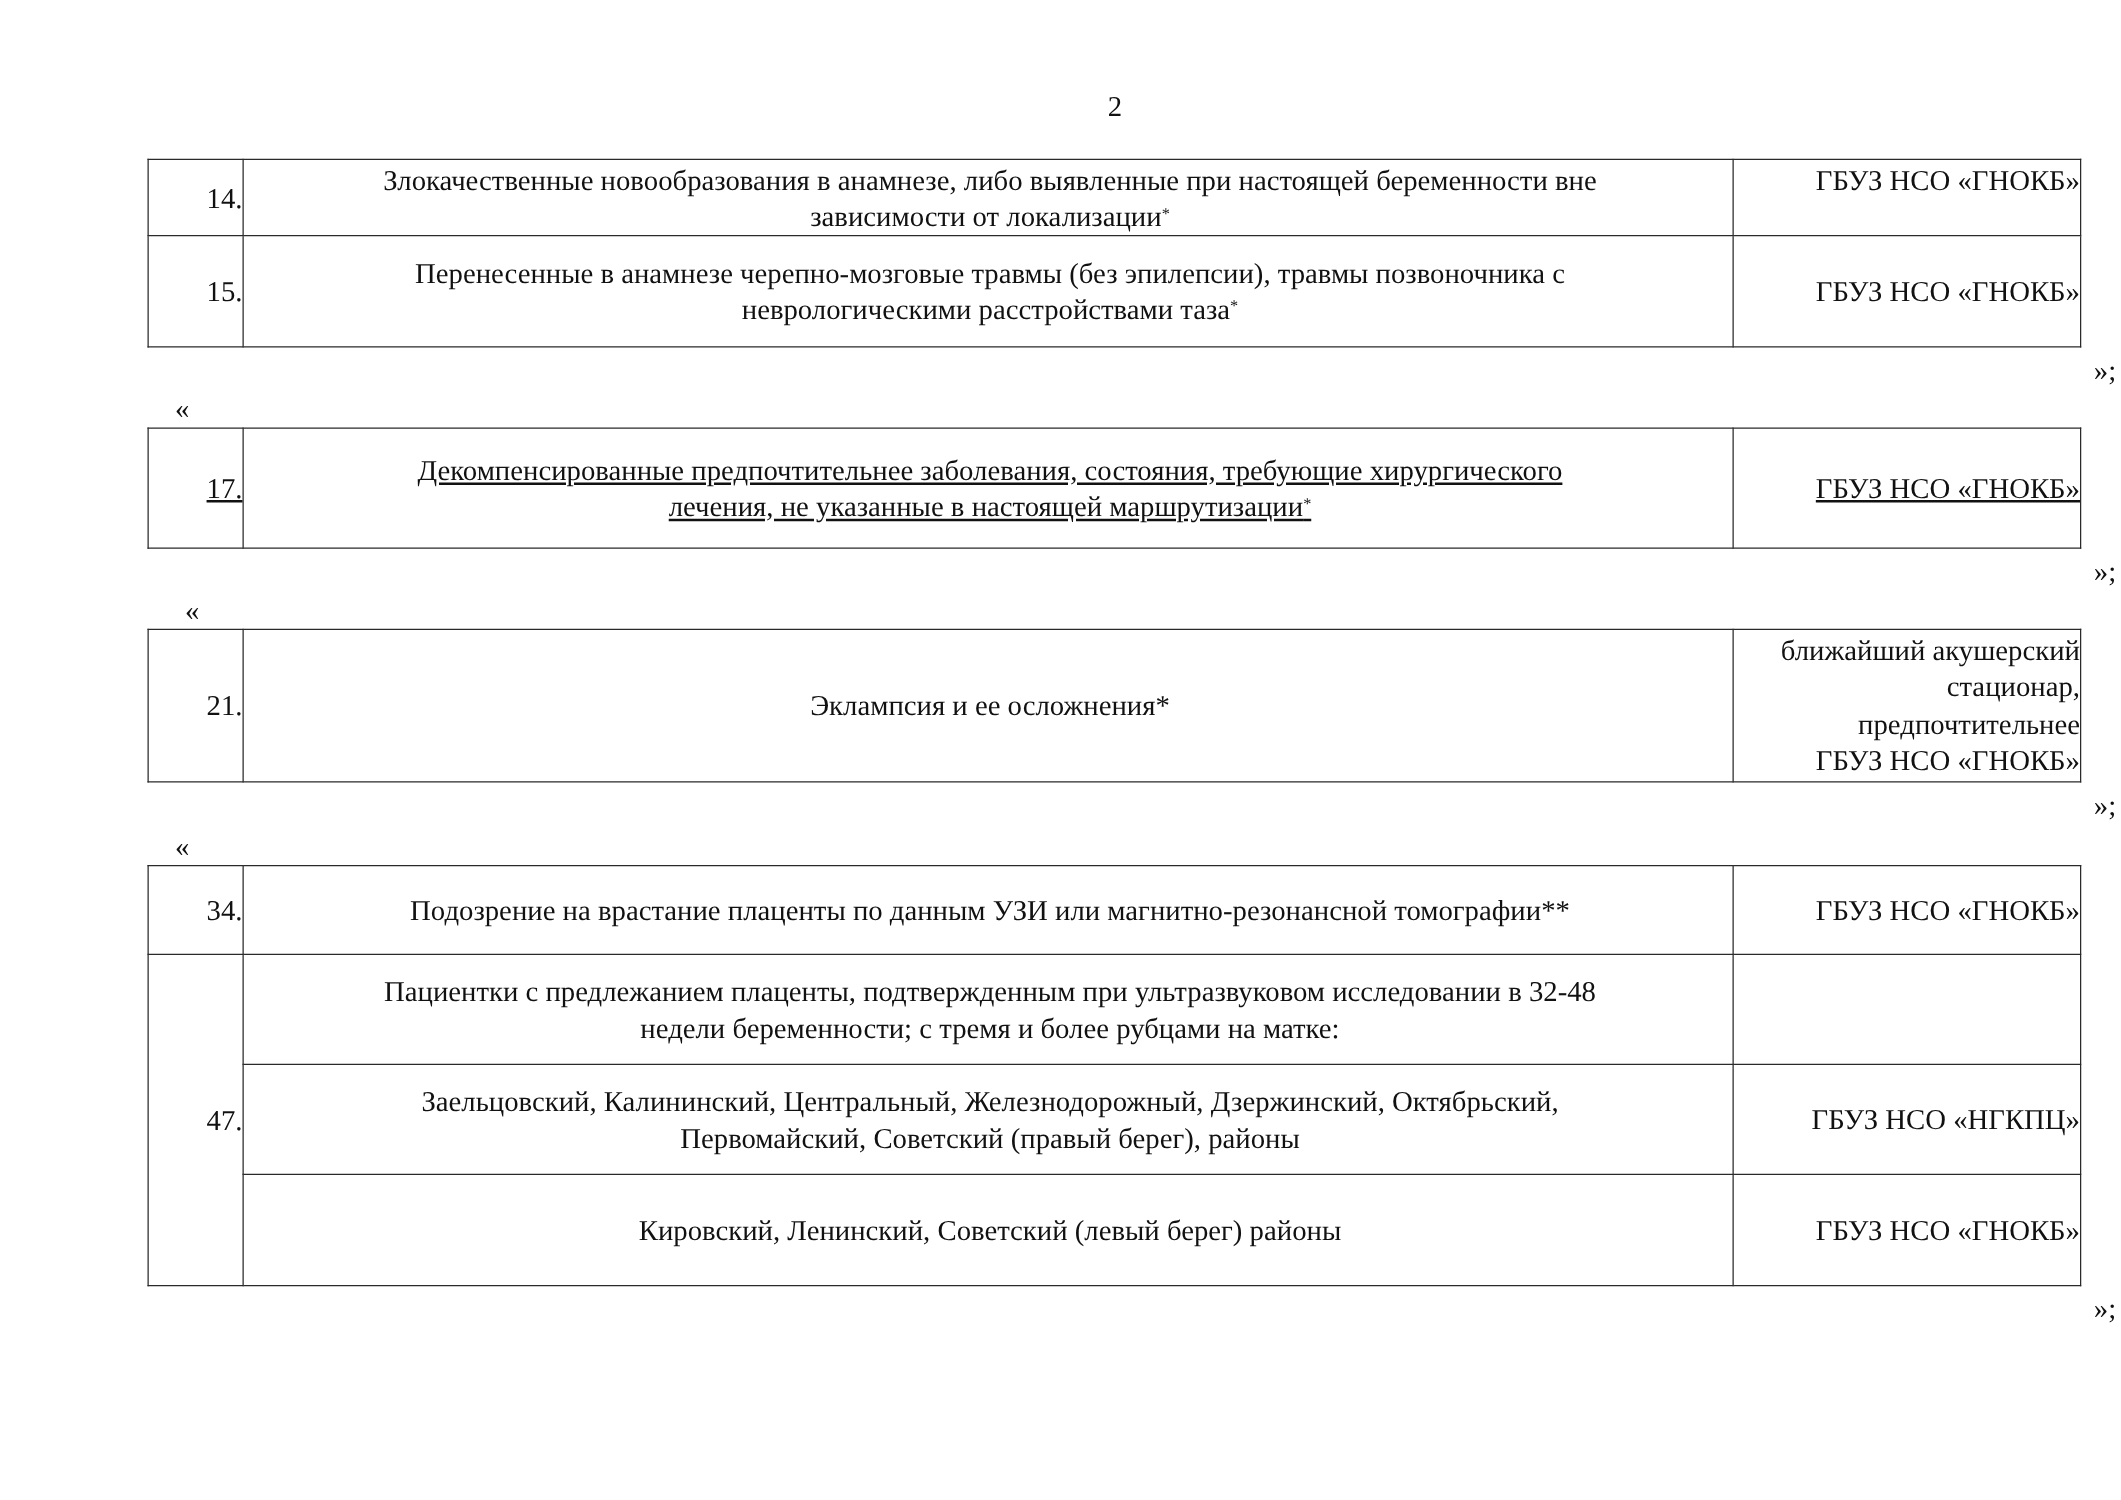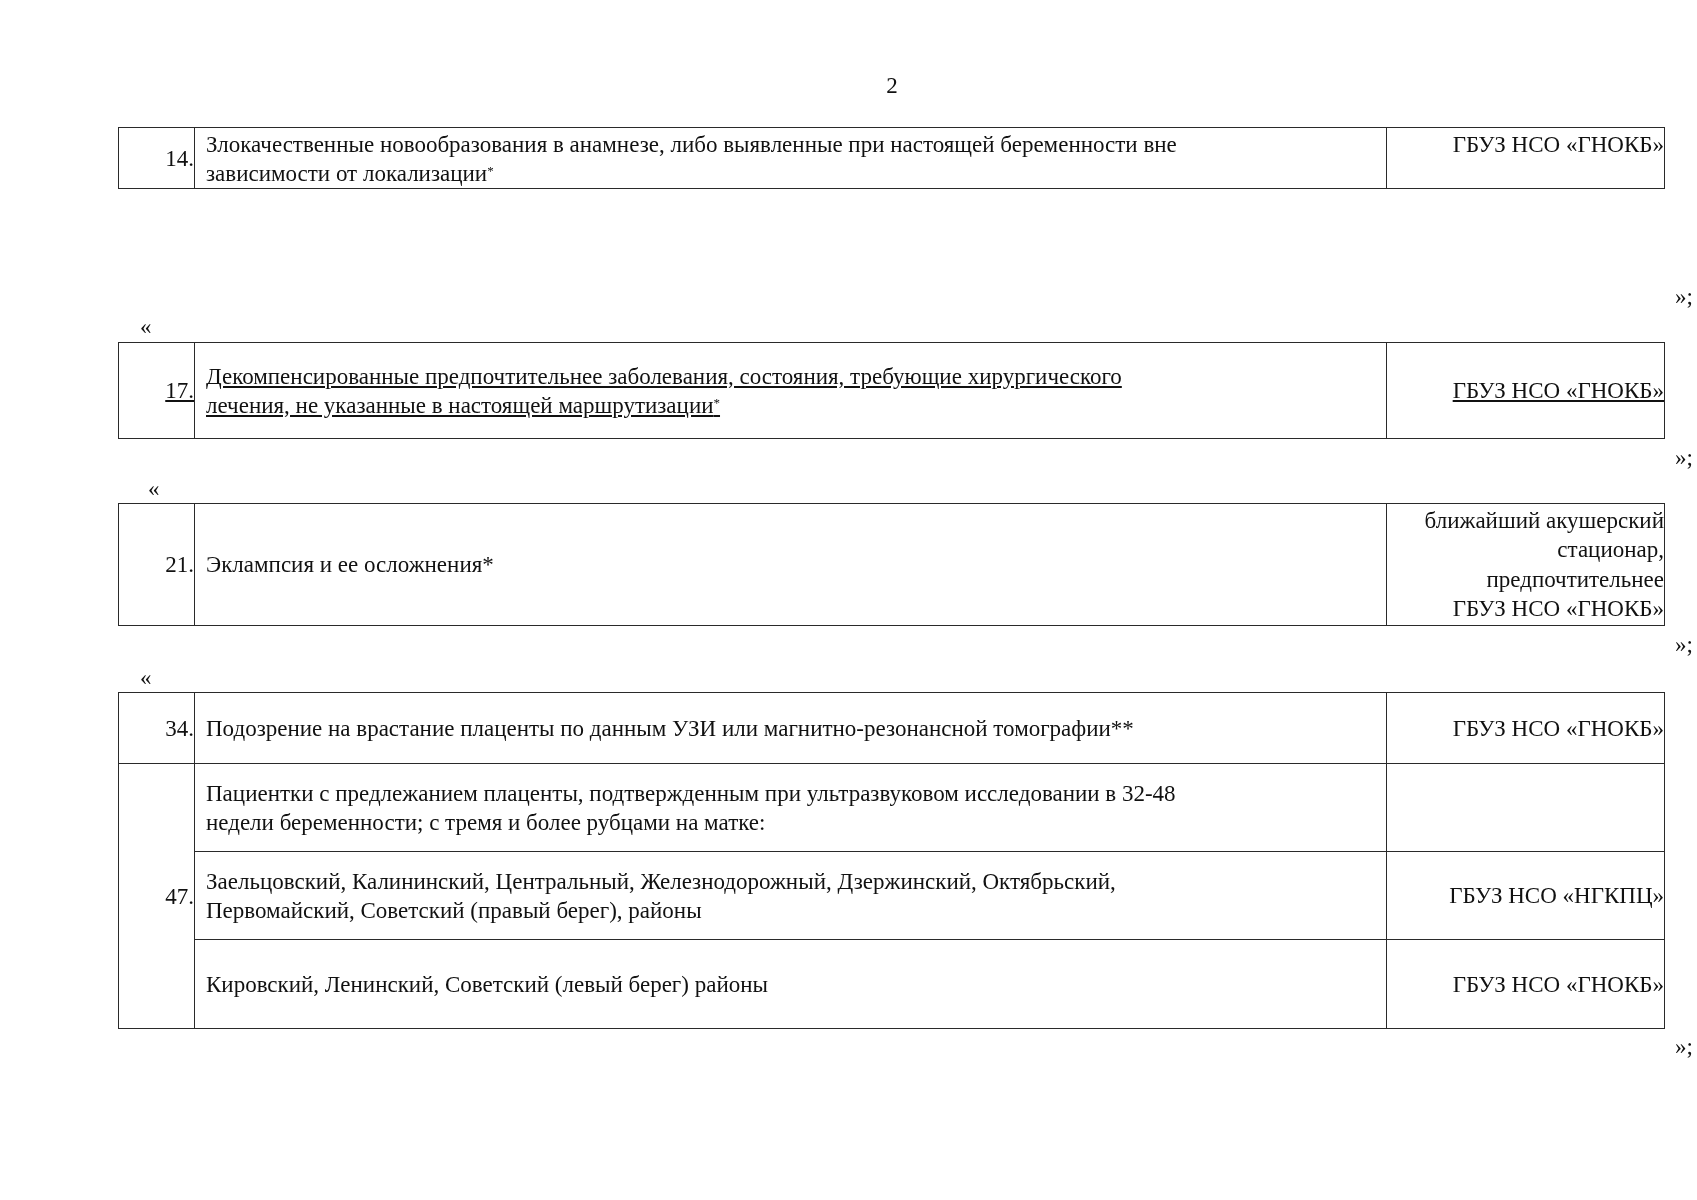--- a/index.html
+++ b/index.html
@@ -45,21 +45,21 @@
     vertical-align: middle;
   }
   td.num {
     width: 75px;
     text-align: right;
   }
   td.text {
     width: 1172px;
     padding-left: 11px !important;
     padding-right: 8px !important;
-    text-align: left;
+    text-align: center;
   }
   td.org {
     text-align: right;
   }
   td.text span.line { display: block; white-space: nowrap; }
   td.org span.line { display: block; white-space: nowrap; }
   sup.ast {
     font-size: 13px;
     vertical-align: top;
     position: relative;
@@ -73,20 +73,30 @@
 
 <table class="doc-table" style="top:127px;">
   <tbody>
       <tr style="height:61px;">
     <td class="num">14.</td>
     <td class="text" style="vertical-align:top;padding-top:2px;">
       <span class="line">Злокачественные новообразования в анамнезе, либо выявленные при настоящей беременности вне</span>
       <span class="line"><span>зависимости от локализации</span><sup class="ast">*</sup></span>
     </td>
     <td class="org" style="vertical-align:top;padding-top:2px;">
+      <span class="line">ГБУЗ НСО «ГНОКБ»</span>
+    </td>
+  </tr>
+  <tr style="height:89px;">
+    <td class="num">15.</td>
+    <td class="text">
+      <span class="line">Перенесенные в анамнезе черепно-мозговые травмы (без эпилепсии), травмы позвоночника с</span>
+      <span class="line"><span>неврологическими расстройствами таза</span><sup class="ast">*</sup></span>
+    </td>
+    <td class="org">
       <span class="line">ГБУЗ НСО «ГНОКБ»</span>
     </td>
   </tr>
 </tbody>
   </table>
 
 <div class="quote" style="left:1675px;top:284px;">»;</div>
 <div class="quote" style="left:140px;top:314px;">«</div>
 
 <table class="doc-table" style="top:342px;">

